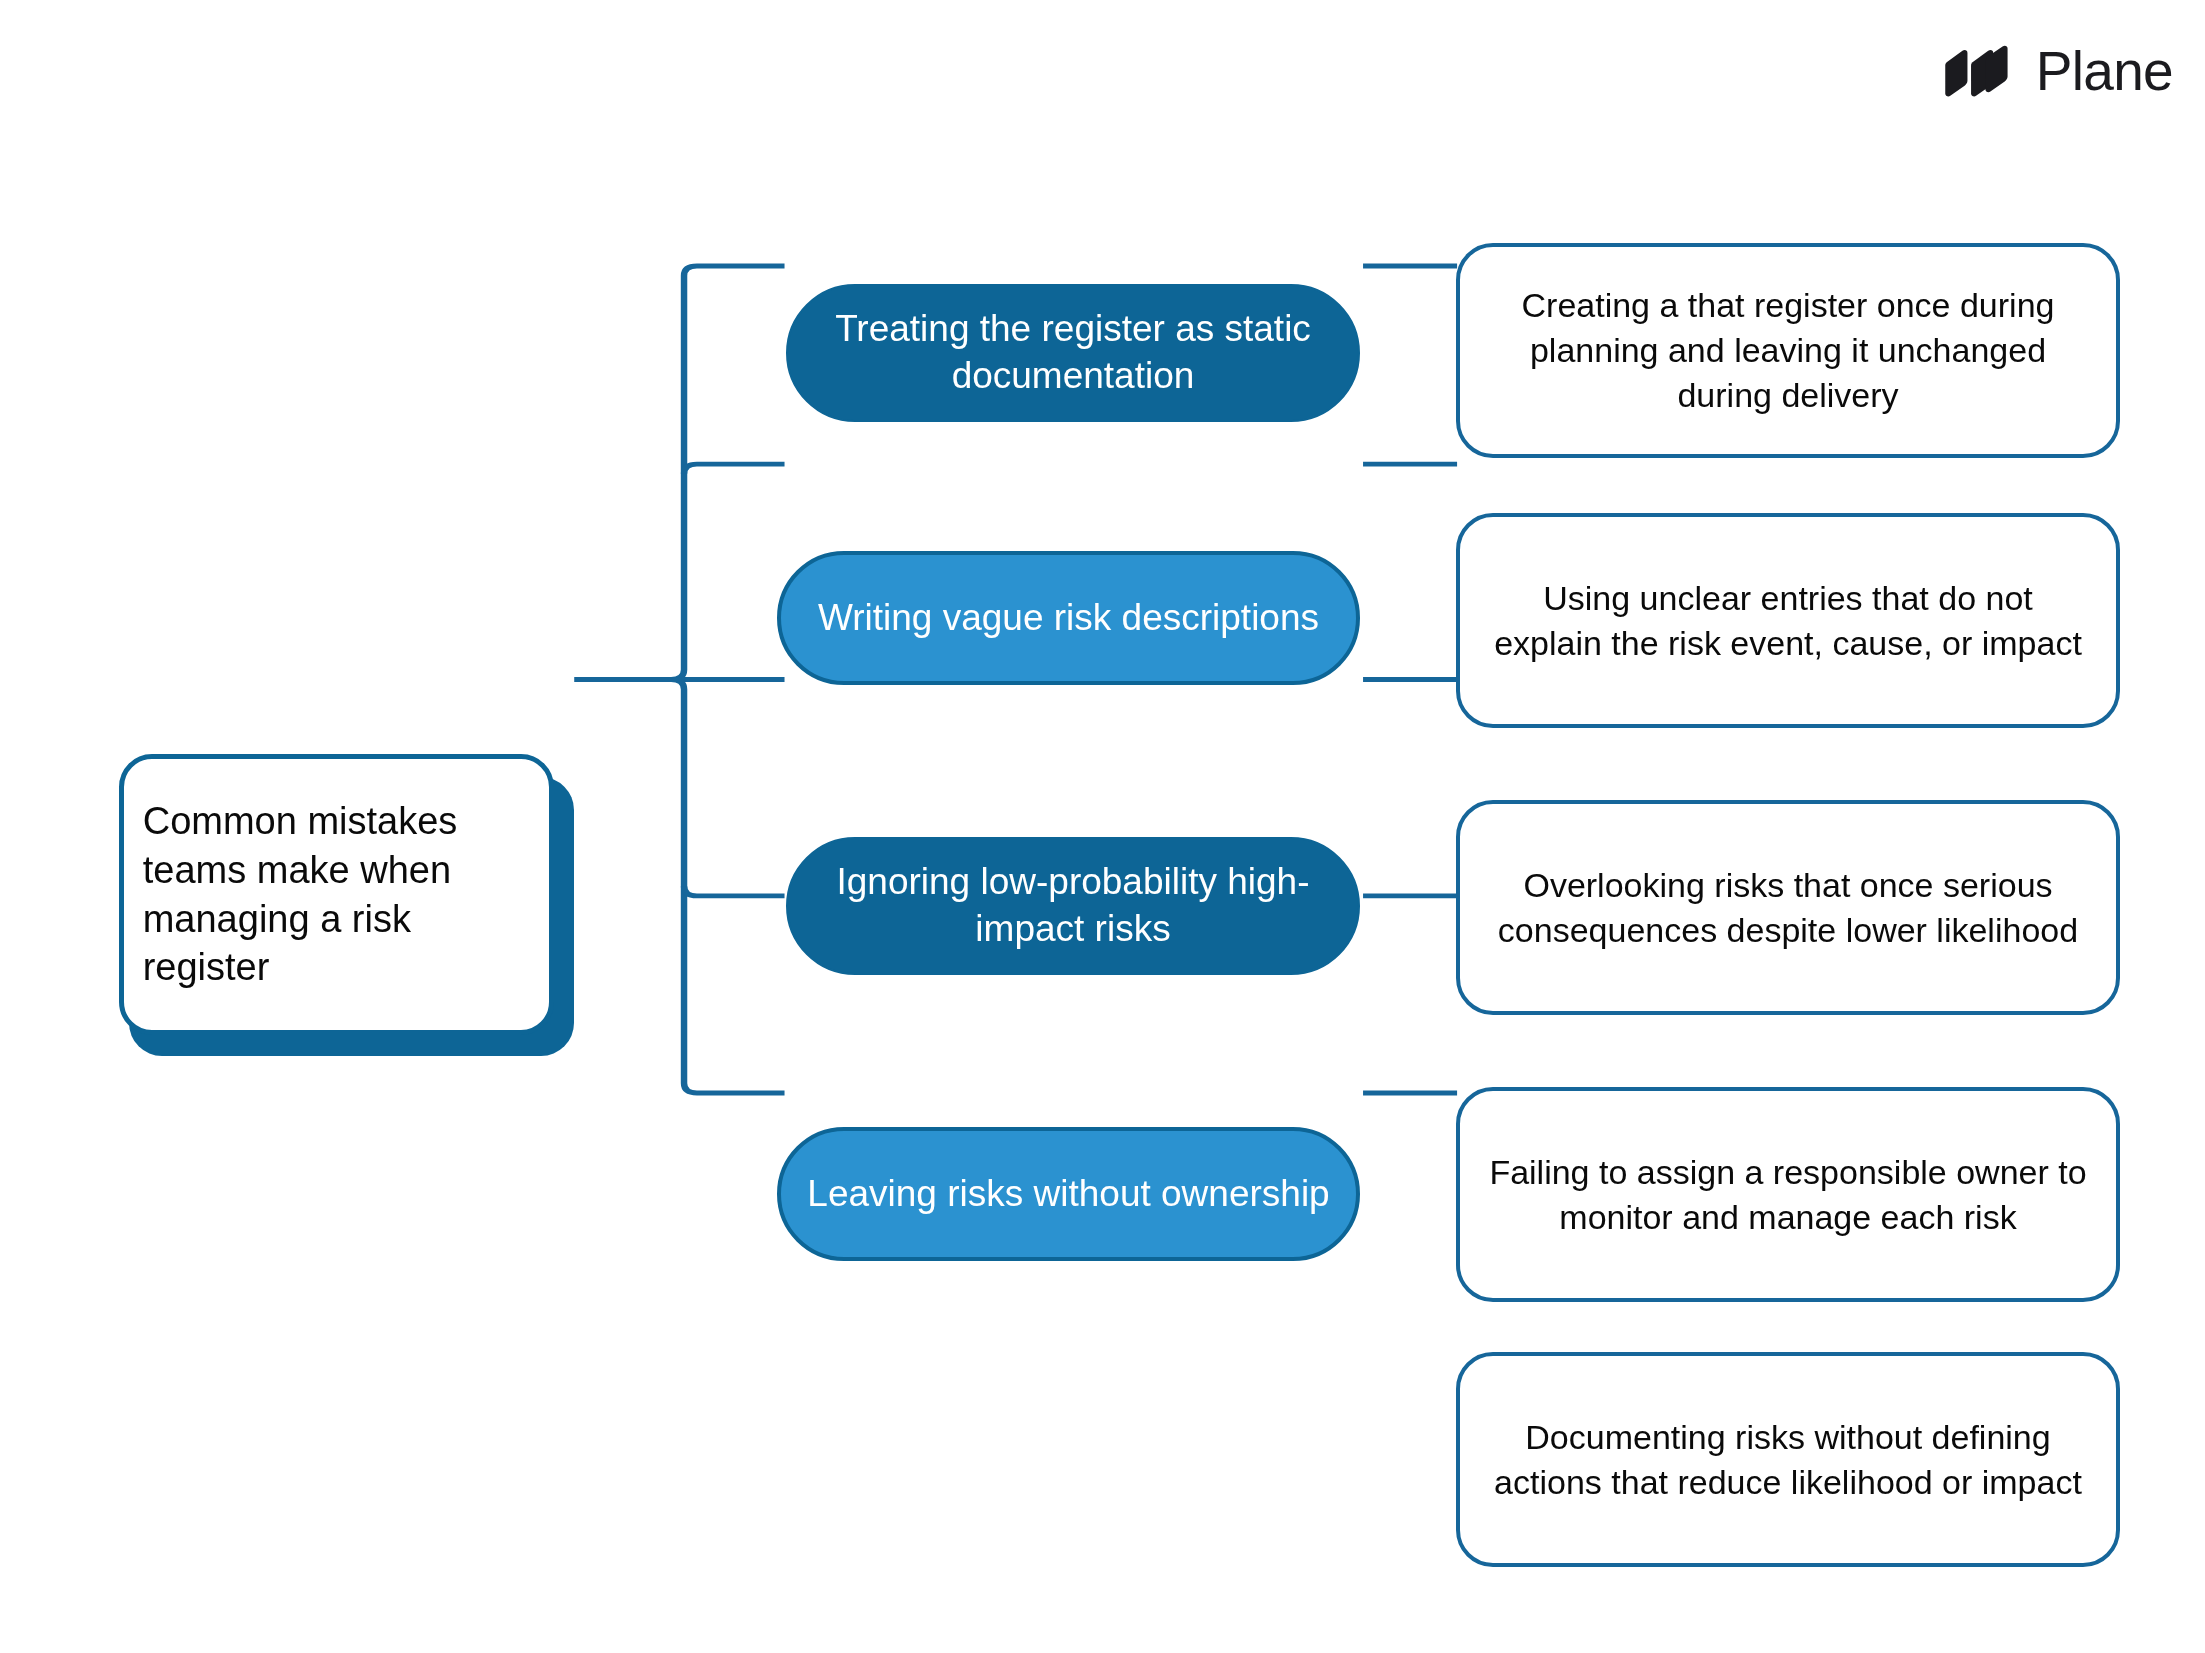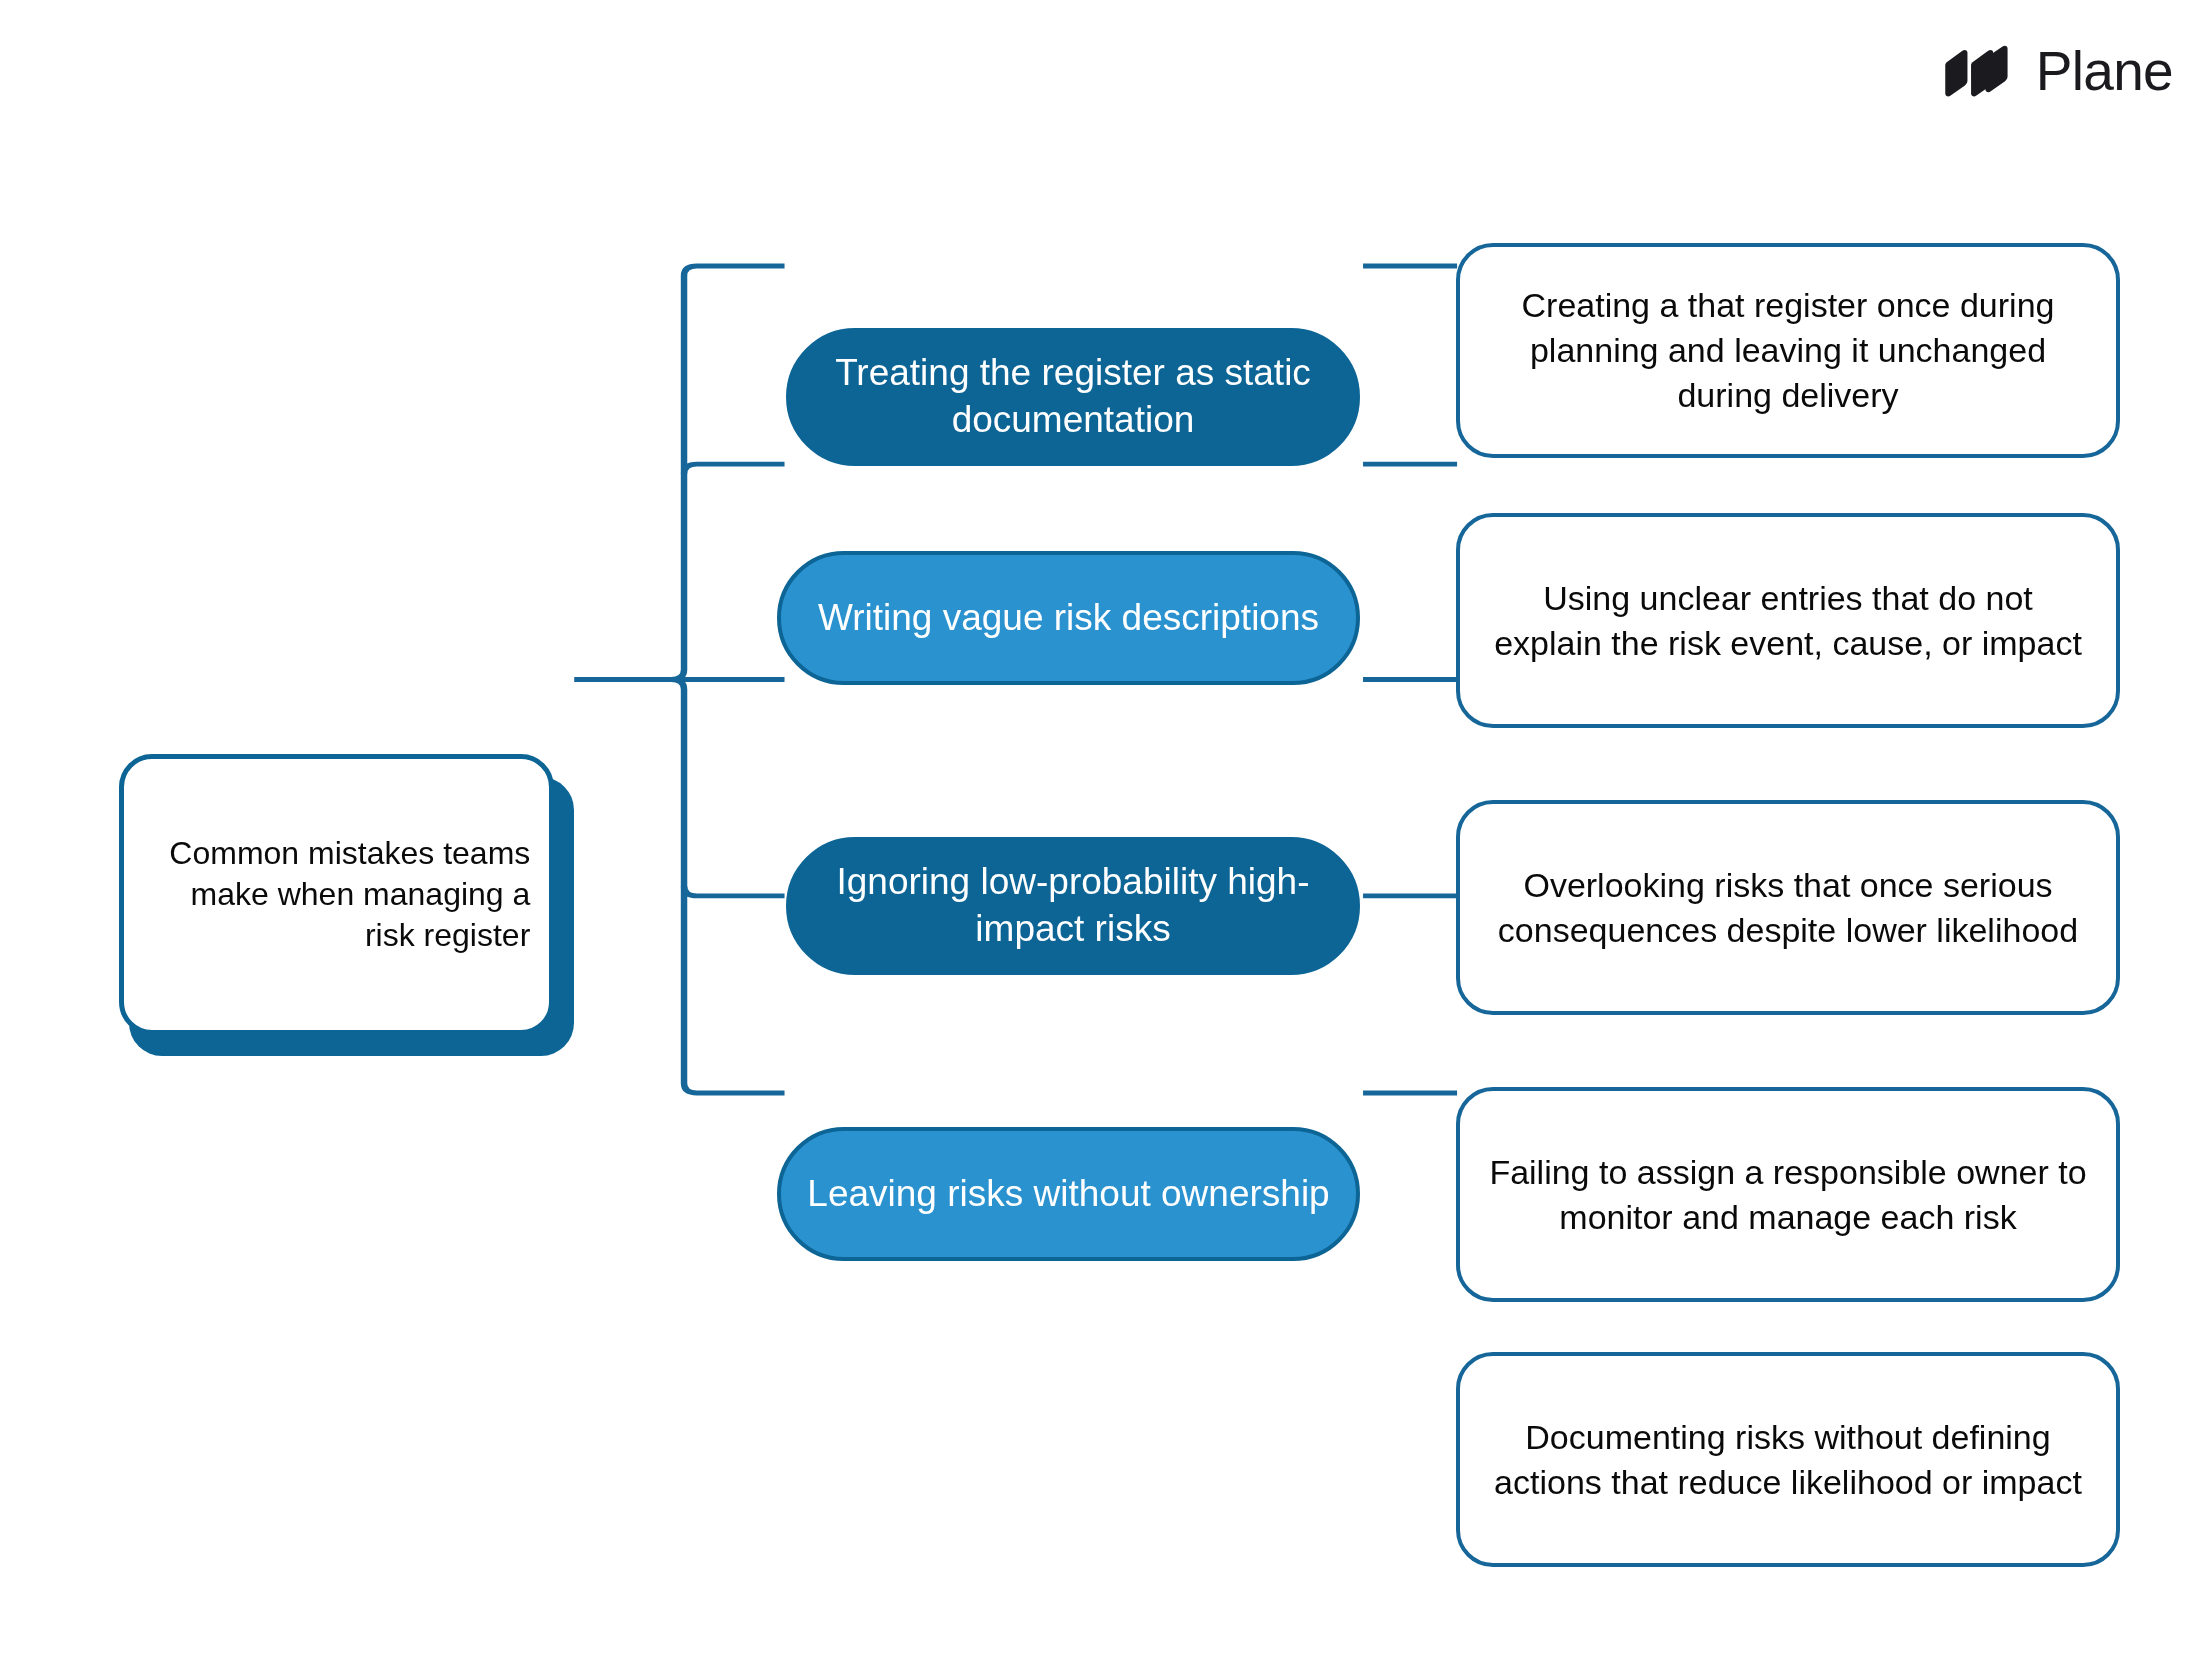--- a/index.html
+++ b/index.html
@@ -78,24 +78,24 @@
     background: #ffffff;
     border: 5px solid #0D6596;
     border-radius: 33px;
     box-sizing: border-box;
     display: flex;
     align-items: center;
     justify-content: center;
     padding: 7.2px 18.7px;
   }
   #root-node .root-text {
-    font-size: 32px;
+    font-size: 38px;
     line-height: 1.28;
     color: #0a0a0a;
-    text-align: right;
+    text-align: left;
     font-weight: 400;
   }
 
   
   .branch {
     position: absolute;
     display: flex;
     align-items: center;
     justify-content: center;
     box-sizing: border-box;
@@ -171,21 +171,21 @@
     </g>
   </svg>
 
   <div id="root-node">
     <div class="root-shadow"></div>
     <div class="root-face">
       <span class="root-text">Common mistakes teams make when managing a risk register</span>
     </div>
   </div>
 
-  <div class="branch dark" style="left:786px; top:284px;  width:574px; height:138px;margin-top:44px;">
+  <div class="branch dark" style="left:786px; top:284px;  width:574px; height:138px;">
     <span>Treating the register as static documentation</span>
   </div>
 
   <div class="branch light" style="left:777px; top:551px;  width:583px; height:134px;">
     <span>Writing vague risk descriptions</span>
   </div>
 
   <div class="branch dark" style="left:786px; top:837px; width:574px; height:138px;text-align:center;">
     <span>Ignoring low-probability high-impact risks</span>
   </div>

